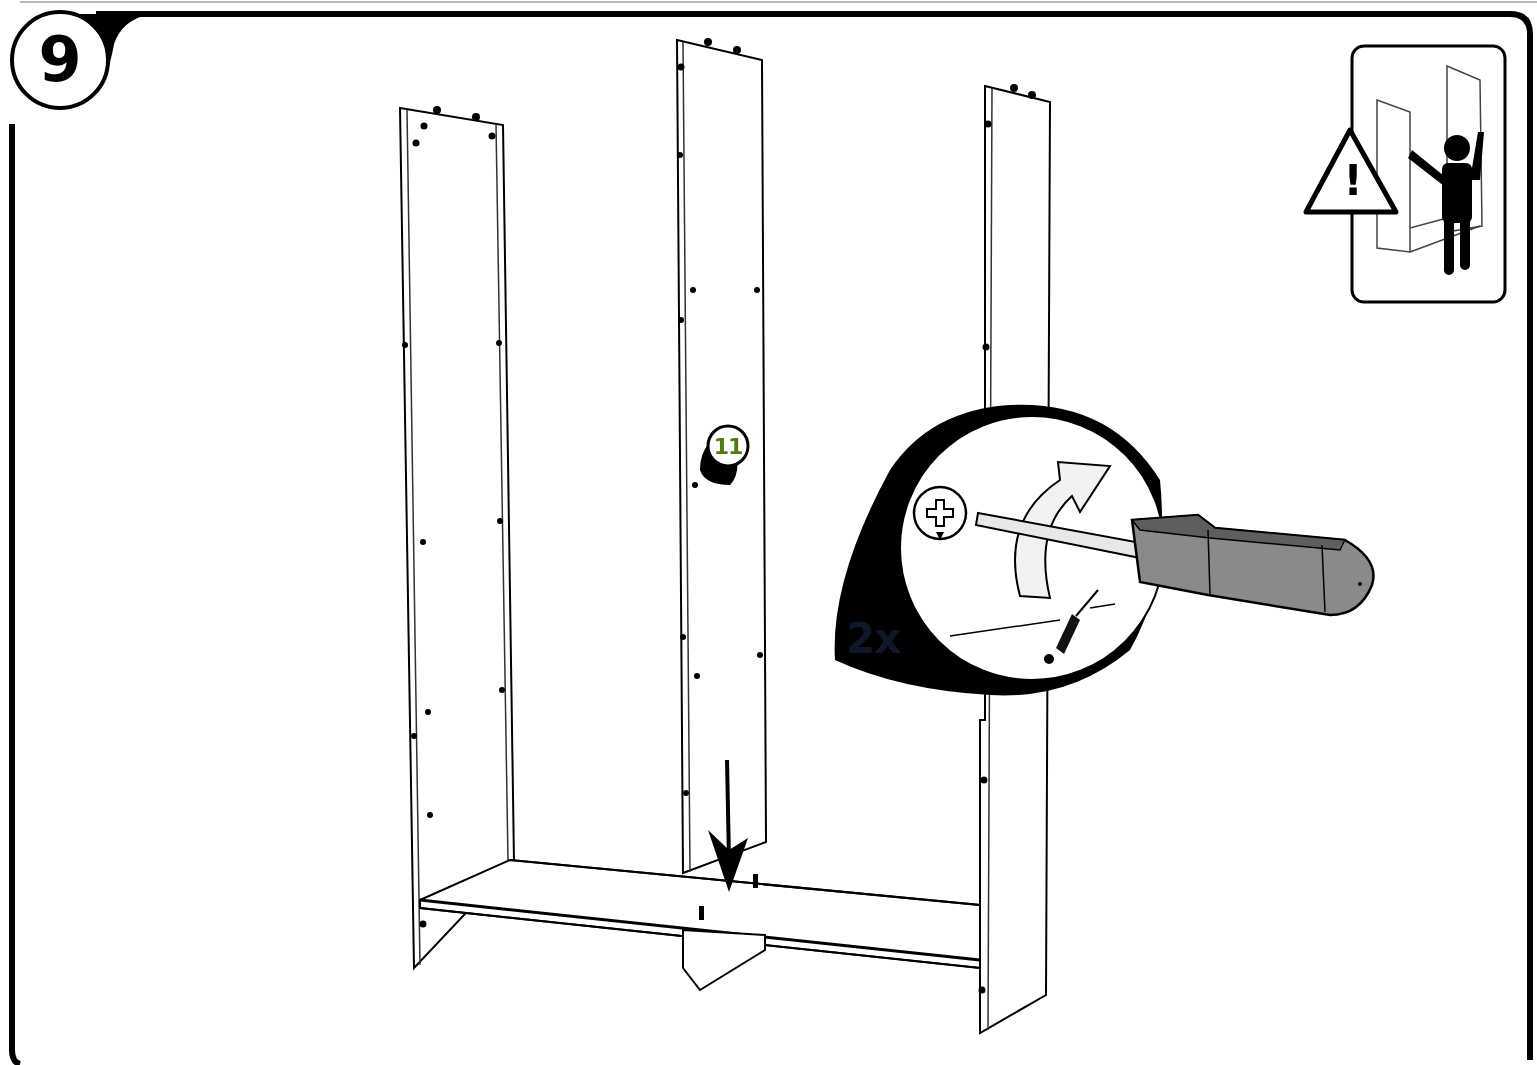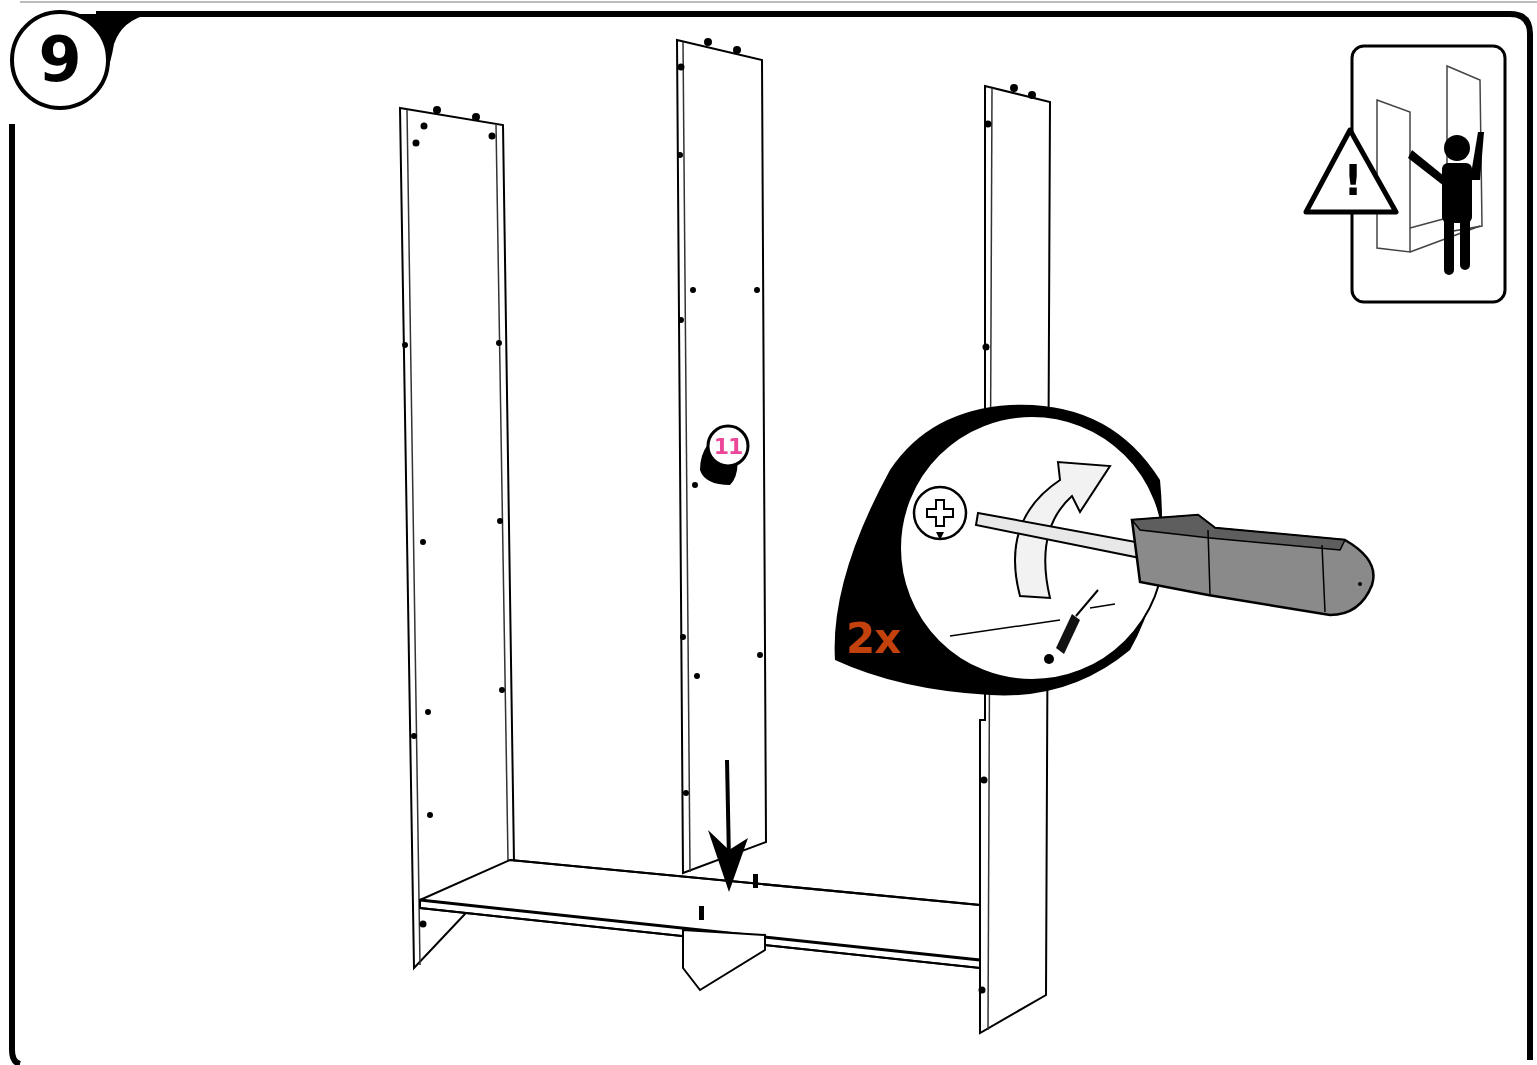--- a/index.html
+++ b/index.html
@@ -8,27 +8,27 @@
     .frame-svg { position: absolute; left: 0; top: 0; }
     .step-number {
       position: absolute; left: 14px; top: 14px; width: 92px; height: 92px;
       display: flex; align-items: center; justify-content: center;
       font-family: "DejaVu Sans", sans-serif; font-weight: bold; font-size: 62px; color: #000;
       line-height: 1;
     }
     .part-label {
       position: absolute; left: 706px; top: 424px; width: 44px; height: 44px;
       display: flex; align-items: center; justify-content: center;
-      font-family: "DejaVu Sans", sans-serif; font-weight: bold; font-size: 22px; color: #ec4899;
+      font-family: "DejaVu Sans", sans-serif; font-weight: bold; font-size: 22px; color: #4d7c0f;
       letter-spacing: -1px;
     }
     .qty-label {
       position: absolute; left: 846px; top: 612px; width: 72px; height: 52px;
       display: flex; align-items: center; justify-content: flex-start;
-      font-family: "DejaVu Sans", sans-serif; font-weight: bold; font-size: 42px; color: #c2410c;
+      font-family: "DejaVu Sans", sans-serif; font-weight: bold; font-size: 42px; color: #0f172a;
       letter-spacing: -1px;
     }
     .warning-mark {
       position: absolute; left: 1340px; top: 152px; width: 26px; height: 56px;
       display: flex; align-items: center; justify-content: center;
       font-family: "DejaVu Sans", sans-serif; font-weight: bold; font-size: 42px; color: #000;
     }
   </style>
 </head>
 <body>

